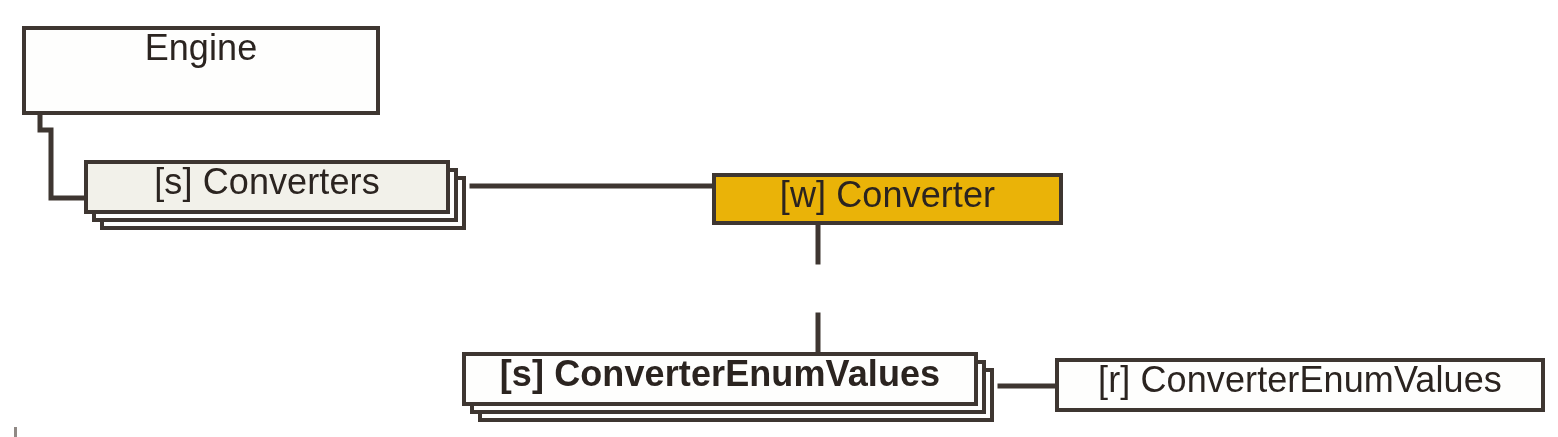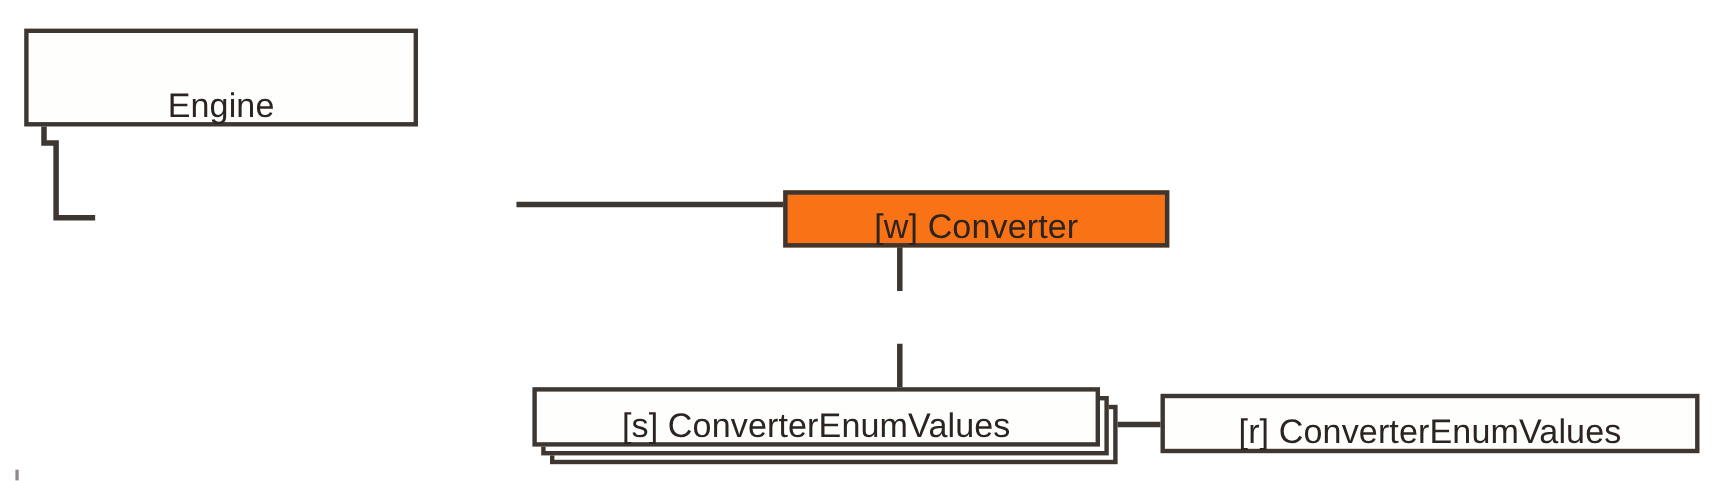--- a/index.html
+++ b/index.html
@@ -28,33 +28,33 @@
     height: 437px;
     pointer-events: none;
   }
 
   
   .node {
     position: absolute;
     box-sizing: border-box;
     border: 4px solid #3E3631;
     display: flex;
-    align-items: flex-end;
+    align-items: flex-start;
     justify-content: center;
     color: #2B2420;
-    font-size: 31px;
+    font-size: 36px;
     line-height: 1;
     letter-spacing: 0.1px;
     white-space: nowrap;
     z-index: 5;
   }
 
   .node.fill-white  { background: #FEFEFD; }
   .node.fill-cream  { background: #F2F1EA; }
-  .node.fill-green  { background: #f97316; }
+  .node.fill-green  { background: #eab308; }
 
   
   .stack {
     position: absolute;
     z-index: 4;
   }
   .stack .plate {
     position: absolute;
     box-sizing: border-box;
     border: 4px solid #3E3631;
@@ -98,27 +98,34 @@
 
     <path d="M 818 315 L 818 352" fill="none" stroke="#3E3631" stroke-width="5" stroke-linecap="square"></path>
 
     <path d="M 1000 386 L 1055 386" fill="none" stroke="#3E3631" stroke-width="5" stroke-linecap="square"></path>
   </svg>
 
   <div class="node fill-white" style="left:22px; top:26px; width:358px; height:89px;">
     <span class="node-label">Engine</span>
   </div>
 
+  <div class="stack" style="left:84px; top:160px; width:382px; height:70px;">
+    <div class="plate p3" style="left:16px; top:16px; width:366px; height:54px;"></div>
+    <div class="plate p2" style="left:8px;  top:8px;  width:366px; height:54px;"></div>
+    <div class="node fill-cream" style="width:366px; height:54px;">
+      <span class="node-label">[s] Converters</span>
+    </div>
+  </div>
 
   <div class="node fill-green" style="left:712px; top:173px; width:351px; height:52px;">
     <span class="node-label">[w] Converter</span>
   </div>
 
 
-  <div class="stack" style="left:484px; top:352px; width:532px; height:70px;">
+  <div class="stack" style="left:462px; top:352px; width:532px; height:70px;font-weight:bold;">
     <div class="plate p3" style="left:16px; top:16px; width:516px; height:54px;"></div>
     <div class="plate p2" style="left:8px;  top:8px;  width:516px; height:54px;"></div>
     <div class="node fill-white" style="width:516px; height:54px;">
       <span class="node-label">[s] ConverterEnumValues</span>
     </div>
   </div>
 
   <div class="node fill-white" style="left:1055px; top:358px; width:490px; height:54px;">
     <span class="node-label">[r] ConverterEnumValues</span>
   </div>

